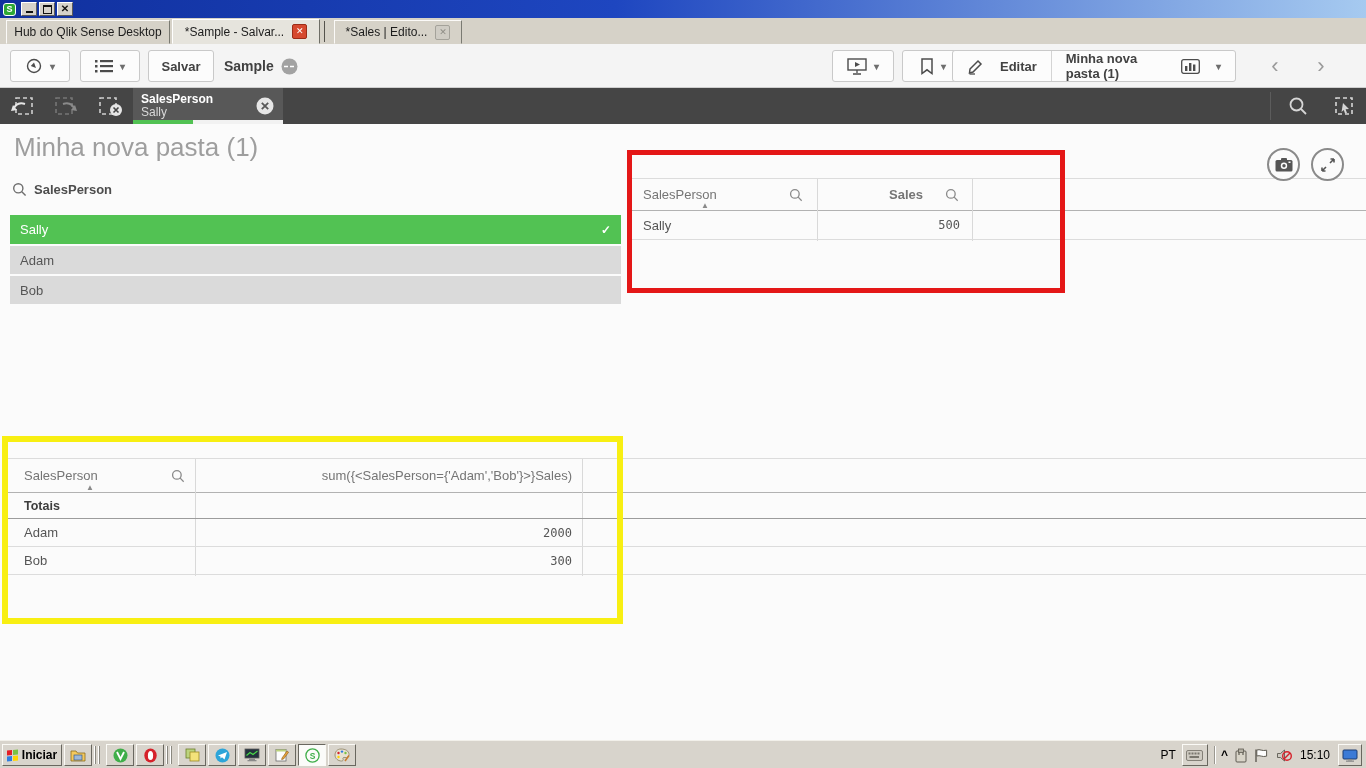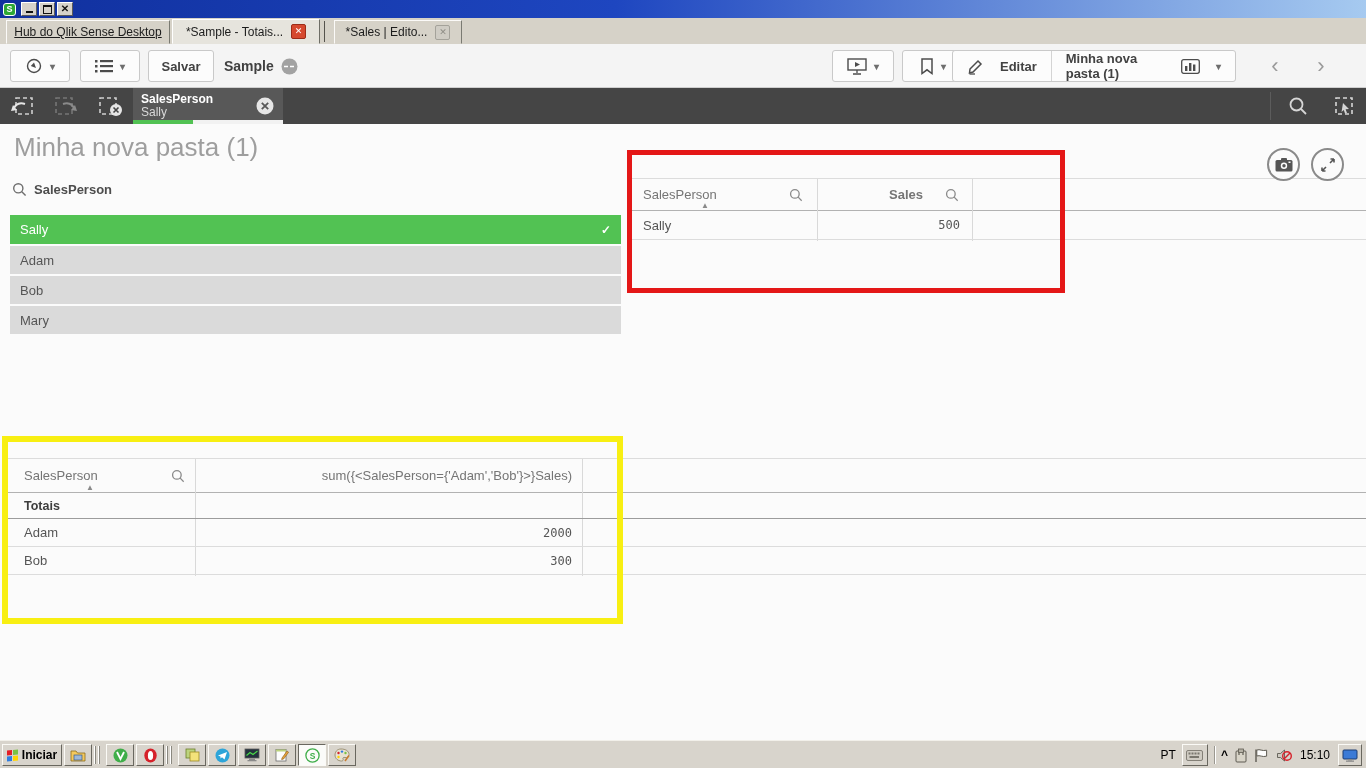--- a/index.html
+++ b/index.html
@@ -118,25 +118,25 @@
   <div class="titlebar">
     <div class="app-logo">S</div>
     <div class="win-controls">
       <div class="win-btn min"></div>
       <div class="win-btn rest"></div>
       <div class="win-btn close">✕</div>
     </div>
   </div>
 
   <div class="tabbar">
-    <div class="tab" style="left:6px;width:164px;text-decoration:underline;">
+    <div class="tab" style="left:6px;width:164px;">
       <span>Hub do Qlik Sense Desktop</span>
     </div>
     <div class="tab active" style="left:172px;width:148px;">
-      <span>*Sample - Totais...</span>
+      <span>*Sample - Salvar...</span>
       <span class="tab-close red">✕</span>
     </div>
     <div class="tab-sep" style="left:324px;"></div>
     <div class="tab" style="left:334px;width:128px;">
       <span>*Sales | Edito...</span>
       <span class="tab-close gray">✕</span>
     </div>
   </div>
 
   <div class="toolbar">
@@ -291,23 +291,20 @@
     <div class="flist">
       <div class="frow selected">
         <span>Sally</span>
         <span class="check">✓</span>
       </div>
       <div class="frow">
         <span>Adam</span>
       </div>
       <div class="frow">
         <span>Bob</span>
-      </div>
-      <div class="frow">
-        <span>Mary</span>
       </div>
     </div>
 
     <div class="qtable red-table">
       <div class="thead" style="height:33px;">
         <div class="cell hlabel" style="left:14px;">SalesPerson</div>
         <span class="sortmark" style="left:72px;">▲</span>
         <div class="cell" style="left:160px;">
           <svg width="14" height="14" viewBox="0 0 15 15">
               <circle cx="6.3" cy="6.3" r="4.6" fill="none" stroke="#8a8a8a" stroke-width="1.4"></circle>

